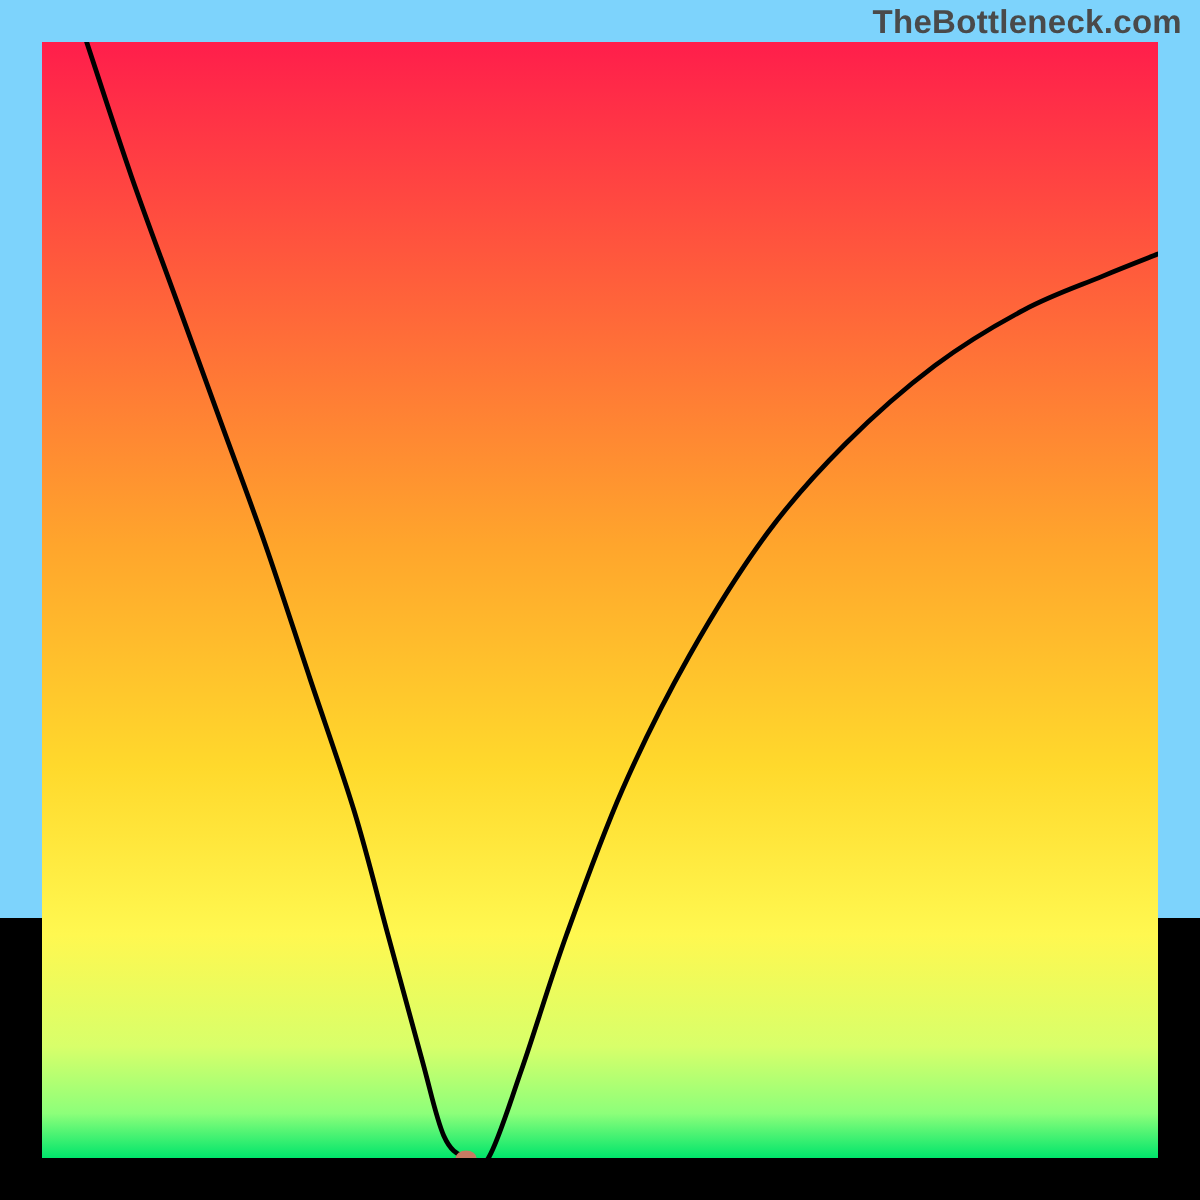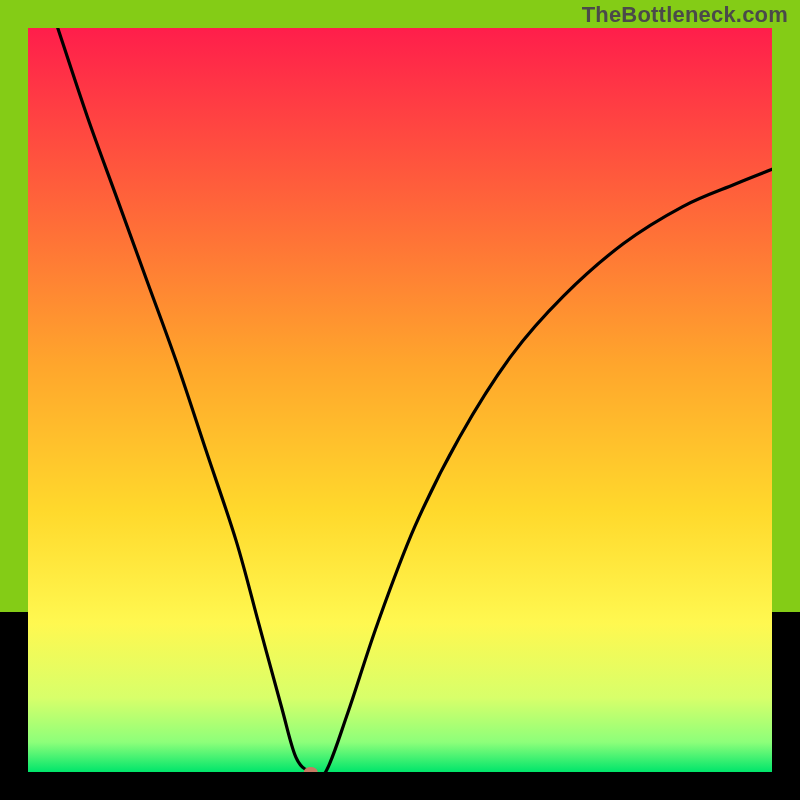--- a/index.html
+++ b/index.html
@@ -8,21 +8,21 @@
     width: 800px;
     height: 800px;
     background: #000;
     font-family: Arial, Helvetica, sans-serif;
     overflow: hidden;
   }
   .frame {
     position: relative;
     width: 800px;
     height: 612px;
-    background: #84cc16;
+    background: #7dd3fc;
     text-decoration: underline;
   }
   .watermark {
     position: absolute;
     top: 2px;
     right: 12px;
     color: #4a4a4a;
     font-size: 22px;
     font-weight: 600;
     letter-spacing: 0.2px;

